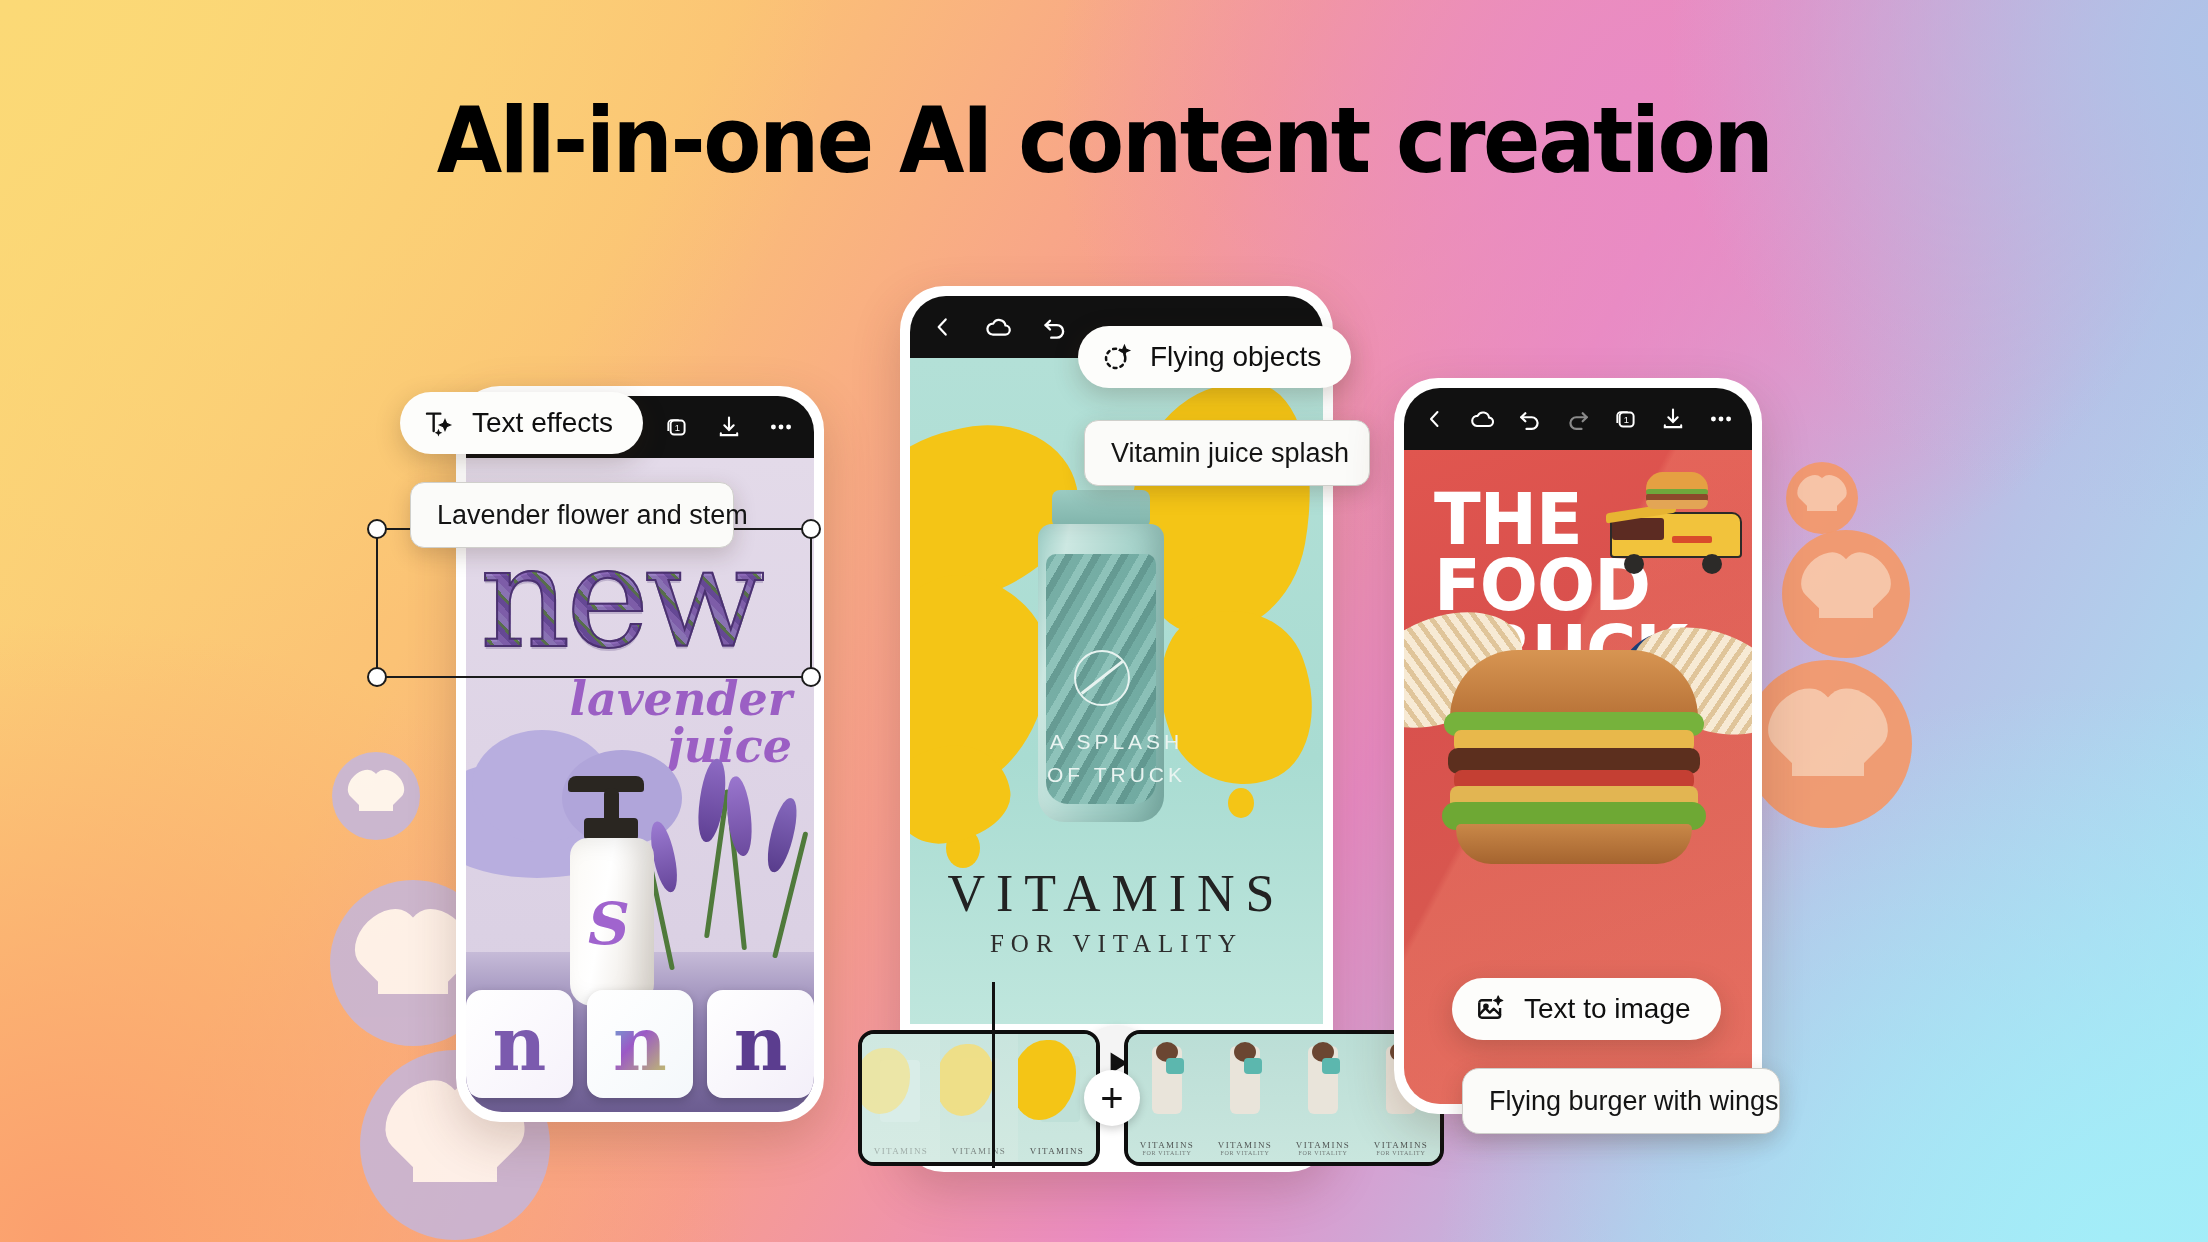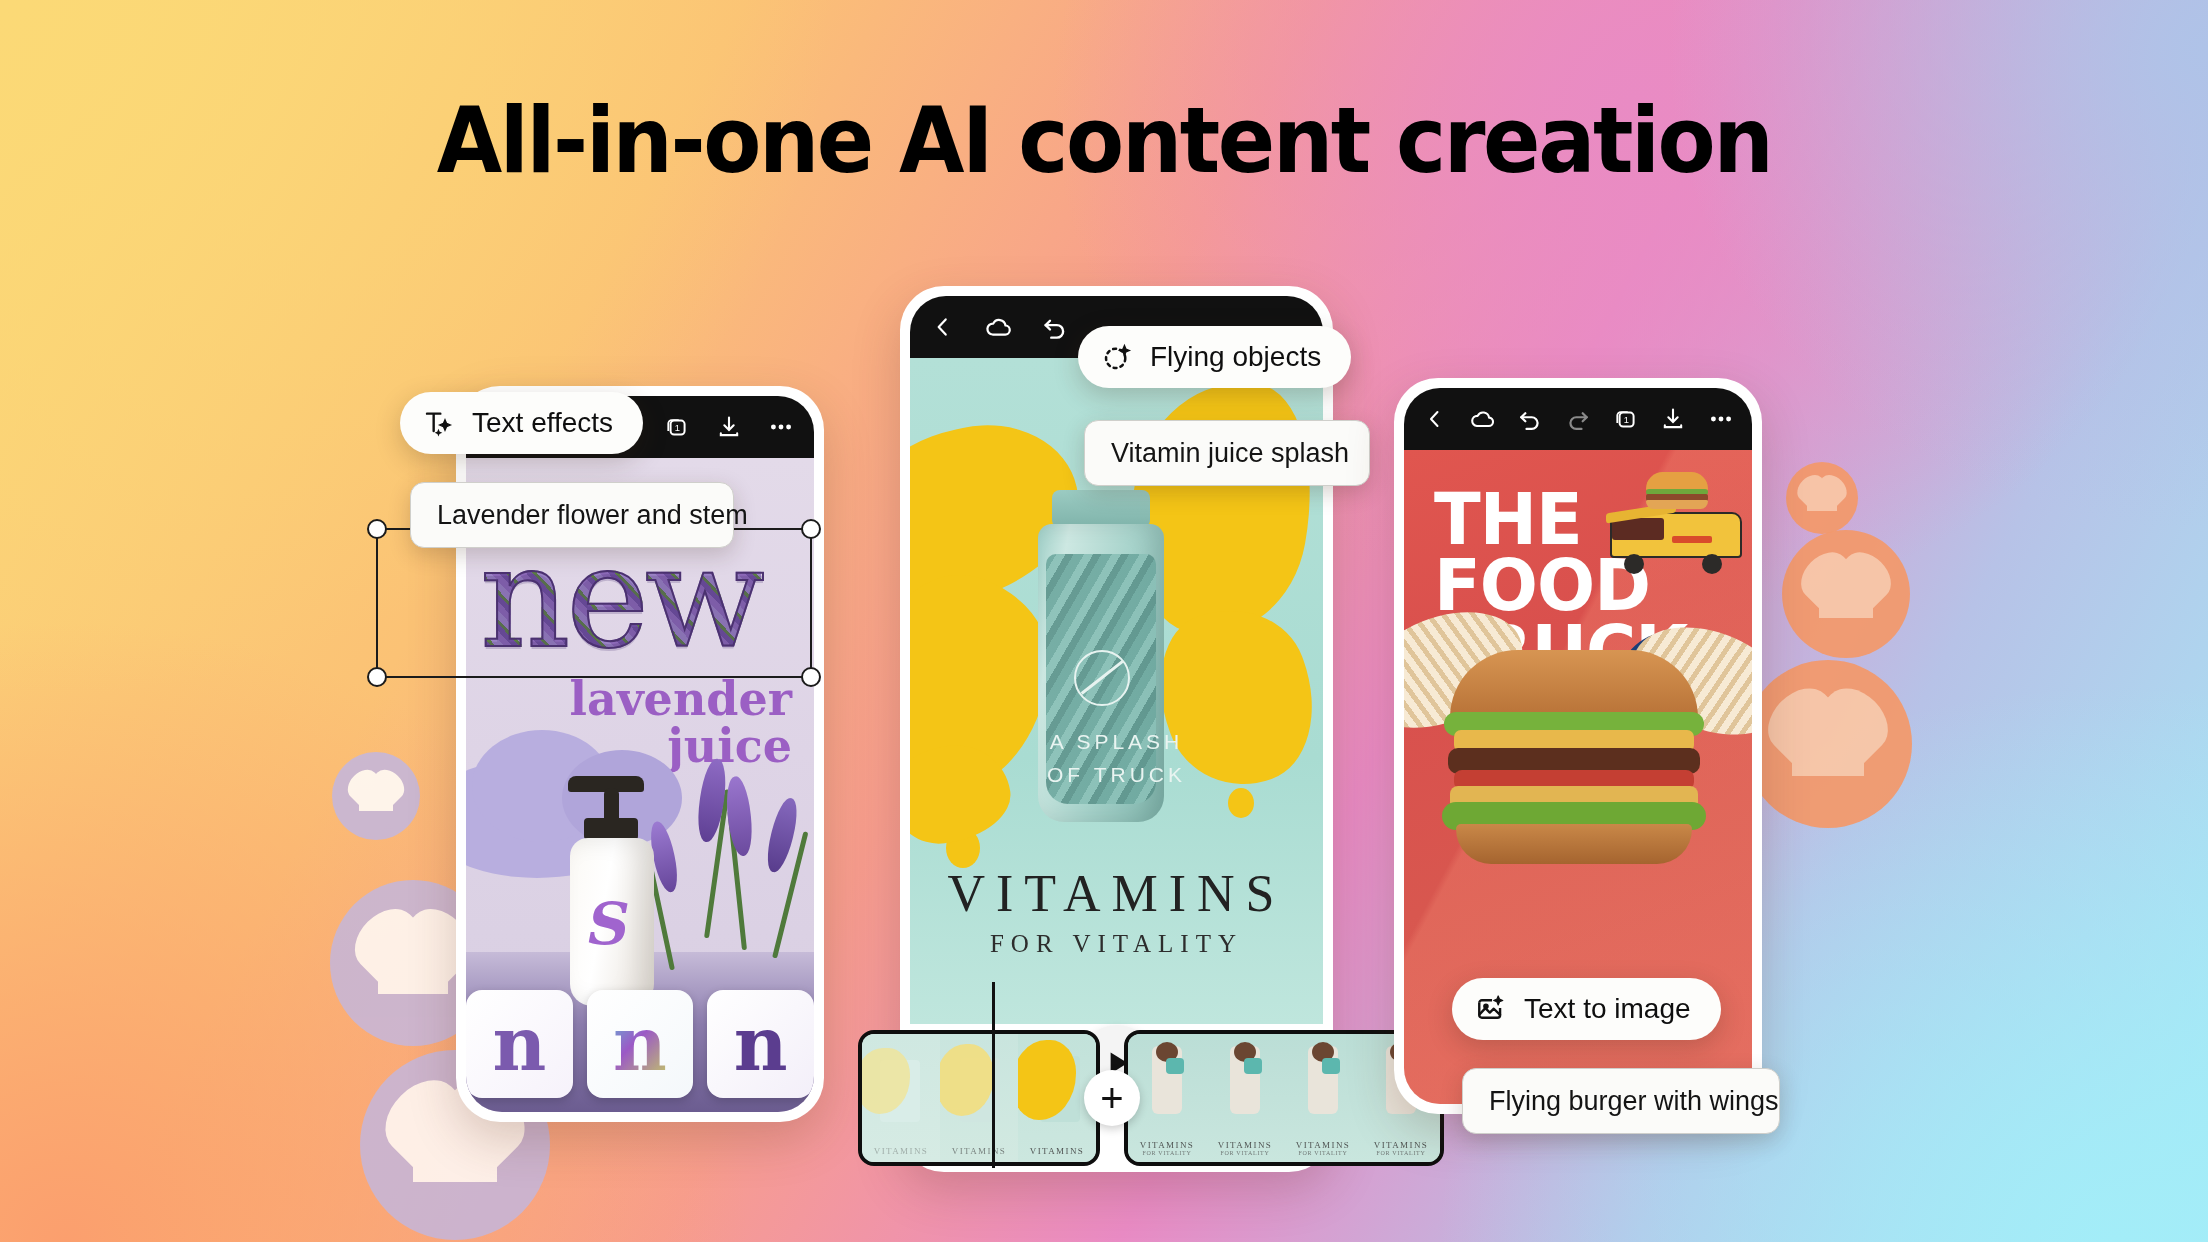--- a/index.html
+++ b/index.html
@@ -106,21 +106,21 @@
   }
   #p1-new{
     left:14px;top:58px;font-size:140px;letter-spacing:-4px;
     background:repeating-linear-gradient(47deg,#8C69B8 0 6px,#6E4F9E 6px 11px,#5B7F42 11px 14px,#9B84C6 14px 20px);
     -webkit-background-clip:text;background-clip:text;color:transparent;
     -webkit-text-stroke:2px #4B3270;
     text-shadow:0 3px 0 rgba(75,50,112,.22);
   }
   #p1-sub{
     position:absolute;right:22px;top:218px;text-align:right;
-    font-family:"DejaVu Serif", serif;font-weight:700;
+    font-family:"DejaVu Serif", serif;font-style:italic;font-weight:700;
     font-size:46px;line-height:1.02;color:#9B5FC4;
   }
   
   #p1-selbox{position:absolute;border:2px solid #1b1b1b;}
   .handle{position:absolute;width:20px;height:20px;border-radius:50%;background:#fff;border:2.5px solid #1b1b1b;}
 
   
   #p1-cloud{position:absolute;border-radius:50%;background:#B8AEDF;}
   #p1-bottle{position:absolute;background:linear-gradient(100deg,#FBF9F5 0%,#FFFFFF 40%,#E6E0D8 100%);
     border-radius:18px 18px 22px 22px;box-shadow:inset -14px 0 26px rgba(0,0,0,.10);}
@@ -549,16 +549,16 @@
       <path d="M3.2 7.4a2 2 0 0 1 2-2h7.6"></path>
       <path d="M3.2 7.4v9.2a2 2 0 0 0 2 2h11.6a2 2 0 0 0 2-2v-5.4"></path>
       <path d="M3.4 16l4.4-4.6 3.3 3.3 3-2.9 4.7 4.6" stroke-linecap="round"></path>
       <circle cx="8.2" cy="10" r="1.2" fill="#111"></circle>
       <path d="M17.4 2.2l1 2.4 2.4 1-2.4 1-1 2.4-1-2.4-2.4-1 2.4-1z" fill="#111" stroke-width="0.9"></path>
     </svg>
   </span>
   <span>Text to image</span>
 </div>
 
-<div class="prompt" style="left:1462px;top:1068px;width:318px;">
+<div class="prompt" style="left:1462px;top:1068px;width:318px;border-radius:17px;">
   <span>Flying burger with wings</span>
   <span class="caret"></span>
 </div>
 
 </body></html>

